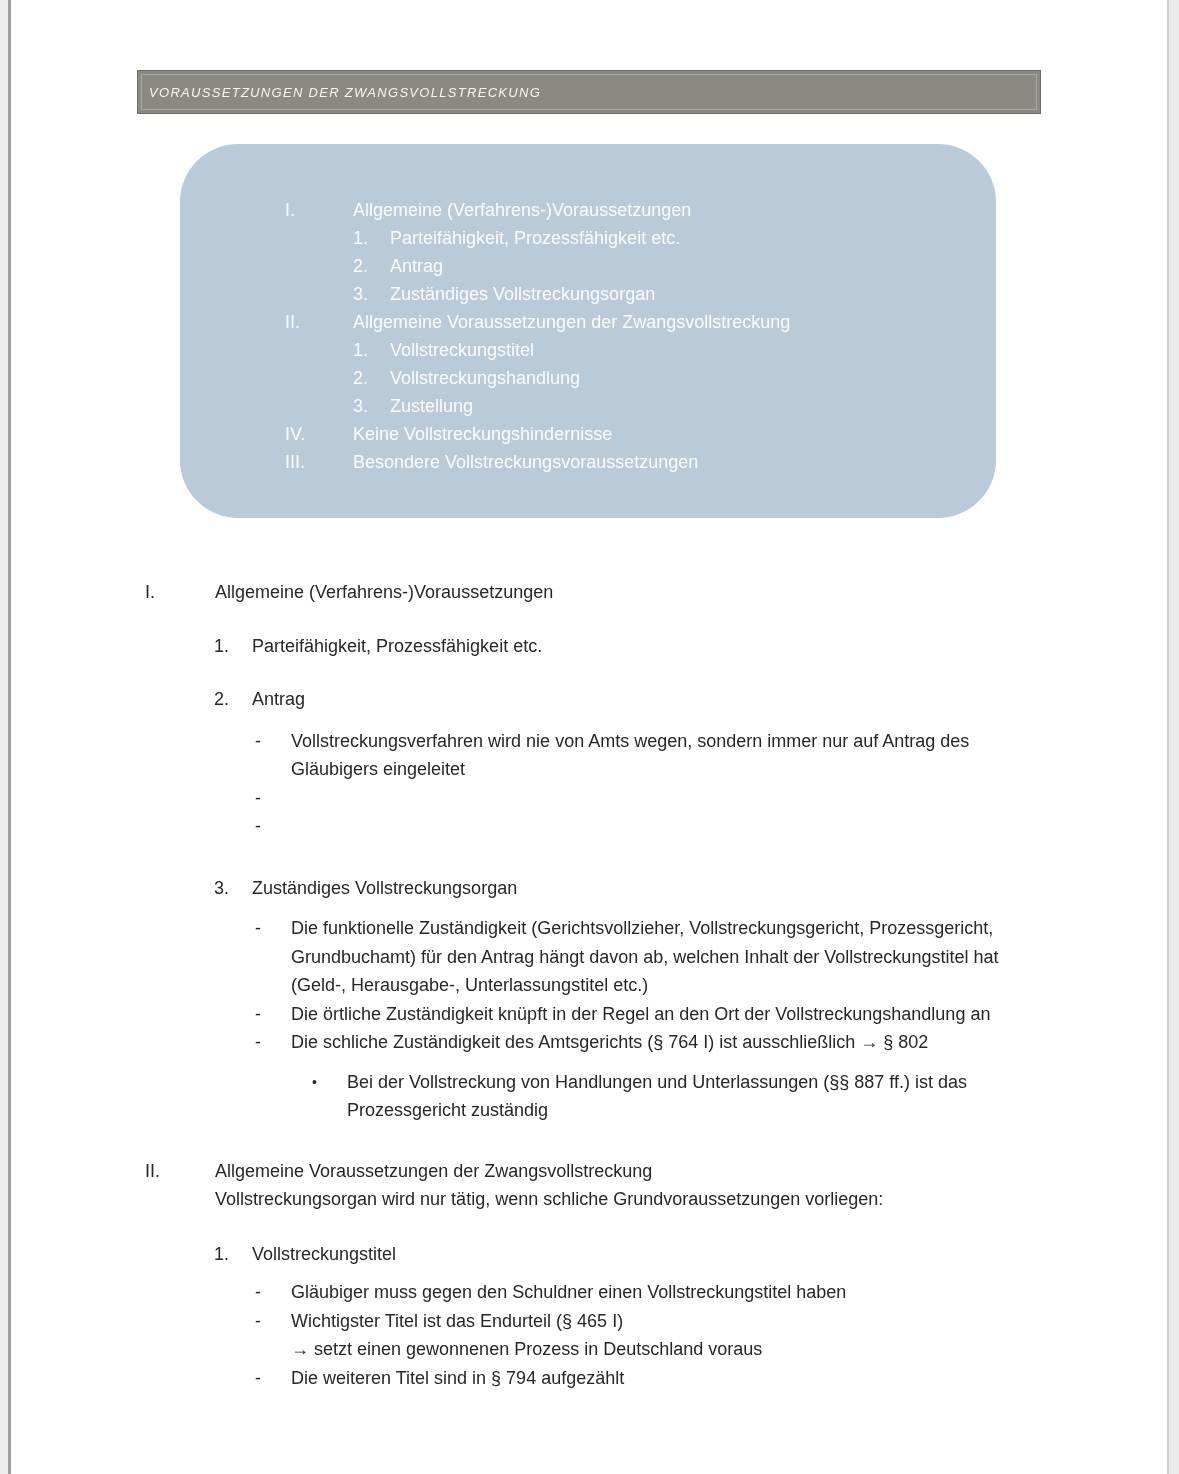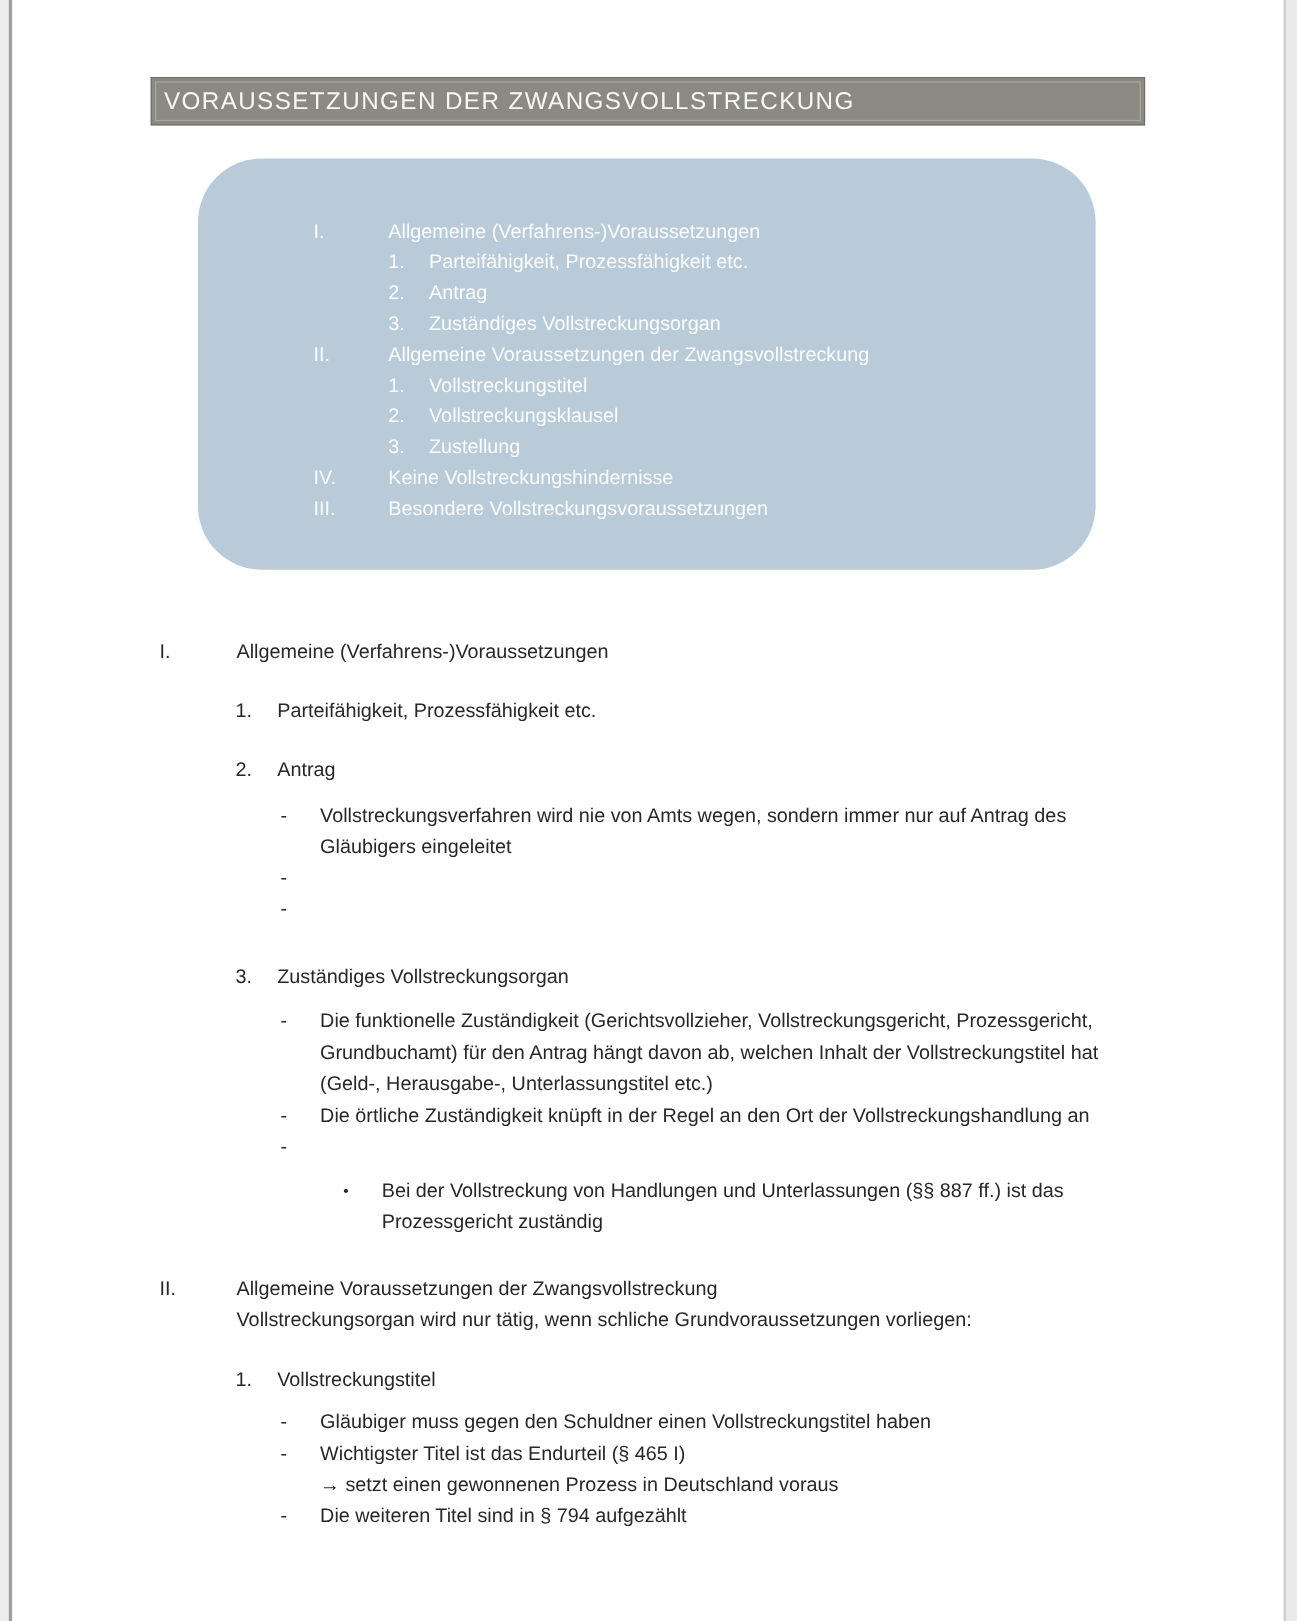--- a/index.html
+++ b/index.html
@@ -28,21 +28,21 @@
   .titlebar {
     position: absolute; left: 137px; top: 70px; width: 904px; height: 44px;
     background: #8a8a82; border: 1px solid #6e6e66; box-sizing: border-box;
     padding: 3px;
   }
   .titlebar-inner {
     border: 1px solid #a8a8a0; height: 100%; box-sizing: border-box;
     display: flex; align-items: center; padding-left: 7px;
   }
   .titlebar-text {
-    color: #f7f7f4; font-size: 22px; letter-spacing: 1.3px; white-space: nowrap;
+    color: #f7f7f4; font-size: 13px; letter-spacing: 1.3px; white-space: nowrap; font-style: italic;
   }
   
   .overview-box {
     position: absolute; left: 180px; top: 144px; width: 816px; height: 374px;
     background: #b9cbd8; border-radius: 58px; box-sizing: border-box;
     padding-top: 52px; color: #fbfcfd; font-size: 18px;
   }
   .ob-row { display: flex; line-height: 28px; }
   .ob-m { flex: 0 0 auto; }
   .ob-roman .ob-m { margin-left: 105px; width: 68px; }
@@ -101,21 +101,21 @@
   <div class="ob-row ob-roman">
     <span class="ob-m">II.</span>
     <span class="ob-label">Allgemeine Voraussetzungen der Zwangsvollstreckung</span>
   </div>
   <div class="ob-row ob-num">
     <span class="ob-m">1.</span>
     <span class="ob-label">Vollstreckungstitel</span>
   </div>
   <div class="ob-row ob-num">
     <span class="ob-m">2.</span>
-    <span class="ob-label">Vollstreckungsklausel</span>
+    <span class="ob-label">Vollstreckungshandlung</span>
   </div>
   <div class="ob-row ob-num">
     <span class="ob-m">3.</span>
     <span class="ob-label">Zustellung</span>
   </div>
   <div class="ob-row ob-roman">
     <span class="ob-m">IV.</span>
     <span class="ob-label">Keine Vollstreckungshindernisse</span>
   </div>
   <div class="ob-row ob-roman">
@@ -161,20 +161,21 @@
     <div class="row">
       <span class="marker dash-m">-</span>
       <div class="li-text">Die funktionelle Zuständigkeit (Gerichtsvollzieher, Vollstreckungsgericht, Prozessgericht, Grundbuchamt) für den Antrag hängt davon ab, welchen Inhalt der Vollstreckungstitel hat (Geld-, Herausgabe-, Unterlassungstitel etc.)</div>
     </div>
     <div class="row">
       <span class="marker dash-m">-</span>
       <div class="li-text">Die örtliche Zuständigkeit knüpft in der Regel an den Ort der Vollstreckungshandlung an</div>
     </div>
     <div class="row">
       <span class="marker dash-m">-</span>
+      <div class="li-text">Die schliche Zuständigkeit des Amtsgerichts (§ 764 I) ist ausschließlich → § 802</div>
     </div>
   </div>
   <div class="row mt11 mb32">
     <span class="marker bull-m">•</span>
     <div class="li-text">Bei der Vollstreckung von Handlungen und Unterlassungen (§§ 887 ff.) ist das Prozessgericht zuständig</div>
   </div>
 
   <div class="row mb26">
     <span class="marker roman-m">II.</span>
     <div class="li-text">

